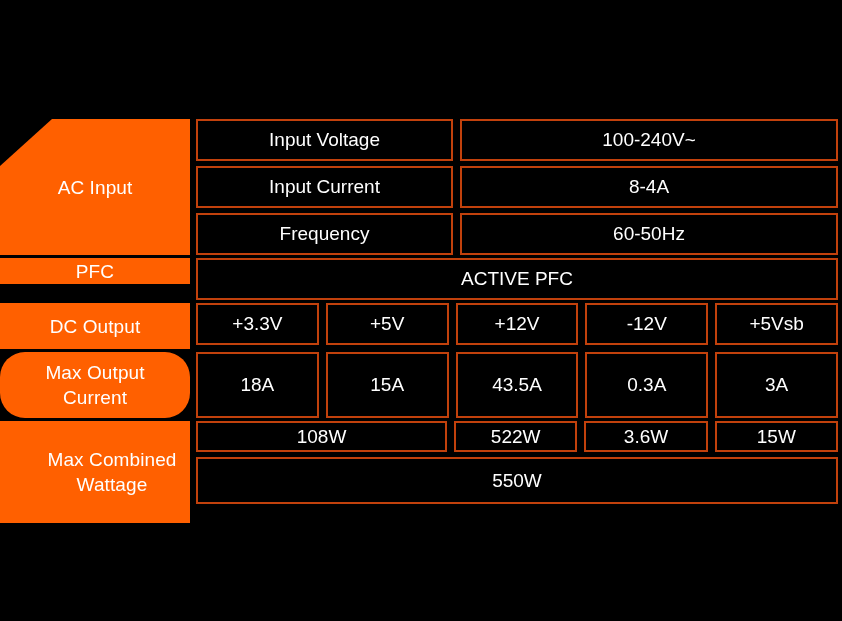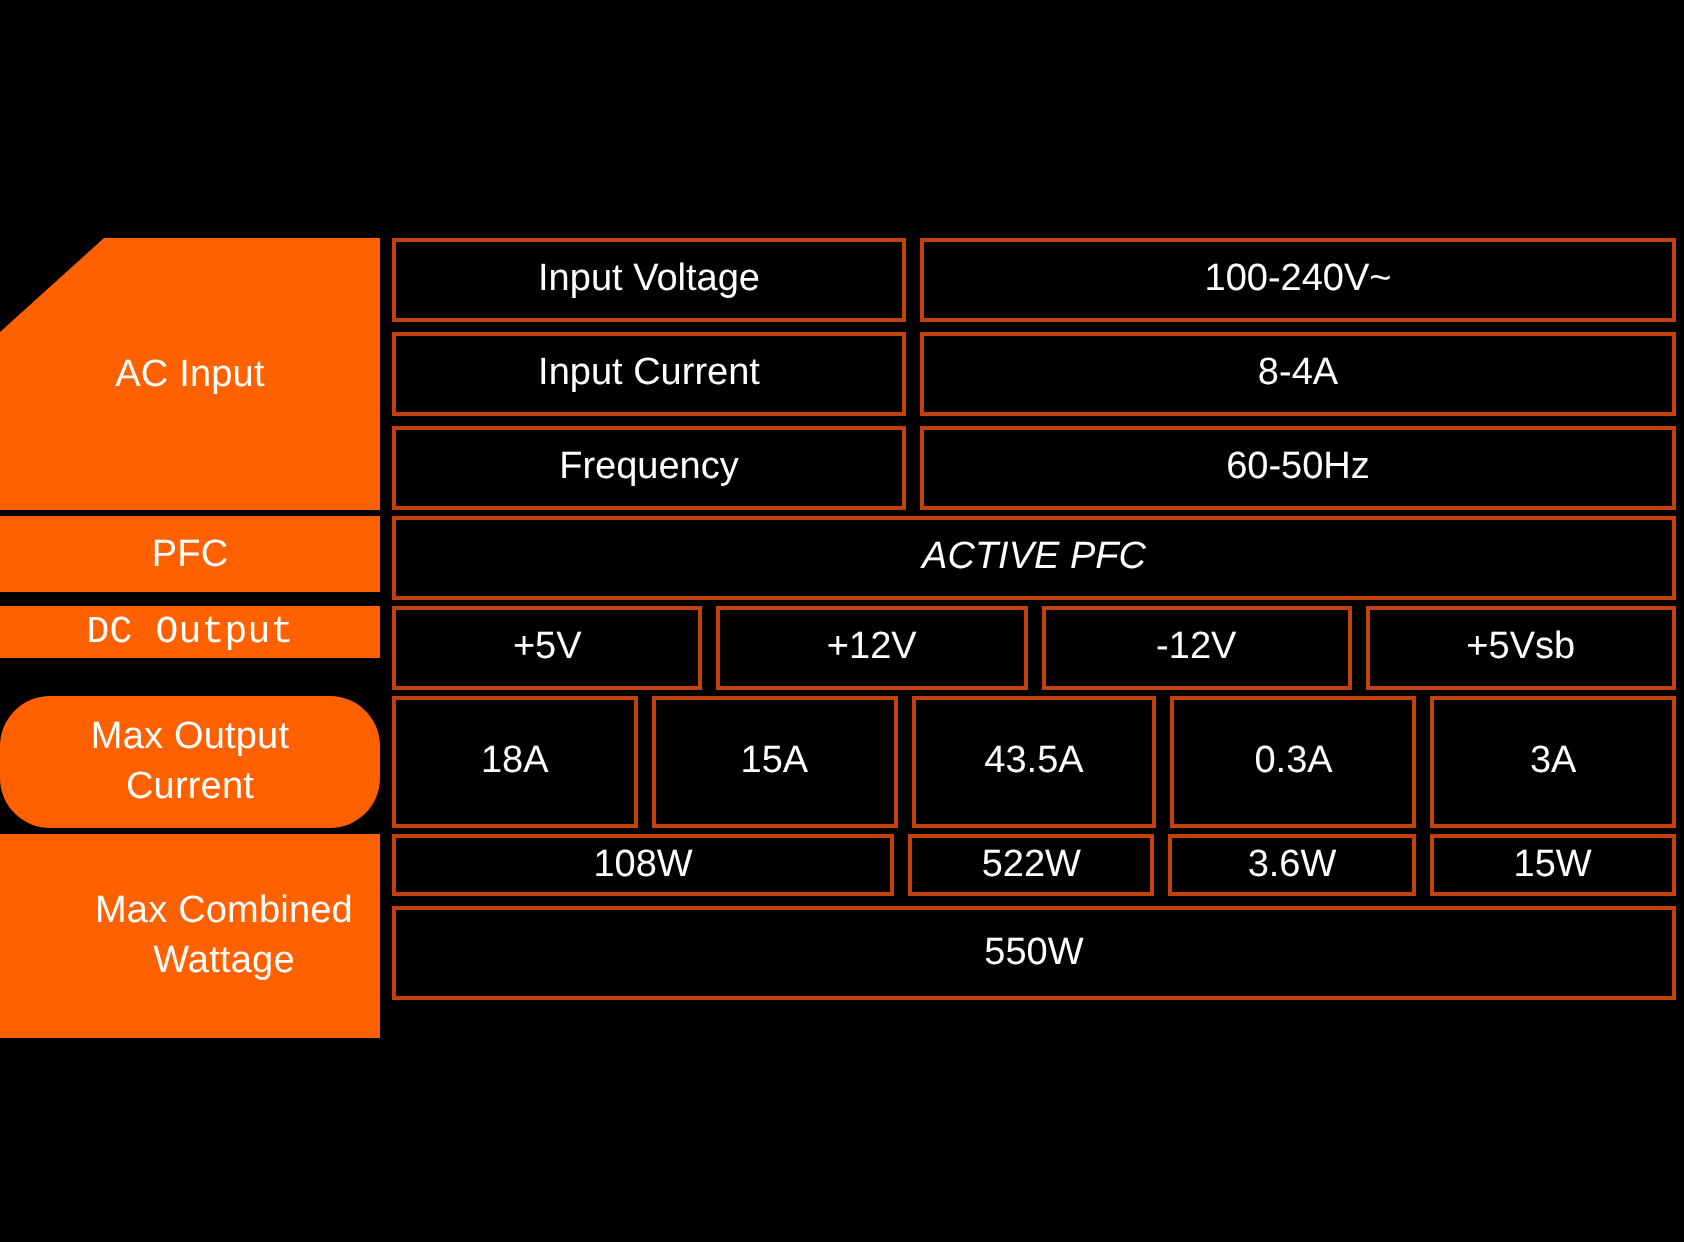--- a/index.html
+++ b/index.html
@@ -86,23 +86,23 @@
     text-align: center;
     font-size: 19px;
     line-height: 22px;
     box-sizing: border-box;
     min-width: 0;
   }
 
   
   .row-ac      .row-label { height: 136px; }
   .row-ac      .cell      { height: 42px; }
-  .row-pfc     .row-label { height: 38px; }
-  .row-pfc     .cell      { height: 42px; font-style: italic; }
-  .row-dc      .row-label { height: 26px; font-family: Liberation Mono, monospace; }
+  .row-pfc     .row-label { height: 26px; }
+  .row-pfc     .cell      { height: 42px; }
+  .row-dc      .row-label { height: 46px; }
   .row-dc      .cell      { height: 42px; }
   .row-current .row-label { height: 66px; border-radius: 25px; }
   .row-current .cell      { height: 66px; }
   .row-watt    .row-label { height: 102px; padding-left: 40px; }
   .row-watt    .cell      { height: 31px; }
   .row-watt .value-line.line-2 .cell { height: 47px; }
 
   
   .c-label  { flex: 0 0 257px; }
   .c-value  { flex: 1 1 auto; text-align: right; }
@@ -146,20 +146,21 @@
         <div class="value-line">
           <div class="cell col-full">ACTIVE PFC</div>
         </div>
       </div>
     </div>
 
     <div class="spec-row row-dc">
       <div class="row-label">DC Output</div>
       <div class="row-values">
         <div class="value-line">
+          <div class="cell col-1of5">+3.3V</div>
           <div class="cell col-1of5">+5V</div>
           <div class="cell col-1of5">+12V</div>
           <div class="cell col-1of5">-12V</div>
           <div class="cell col-1of5">+5Vsb</div>
         </div>
       </div>
     </div>
 
     <div class="spec-row row-current">
       <div class="row-label">

